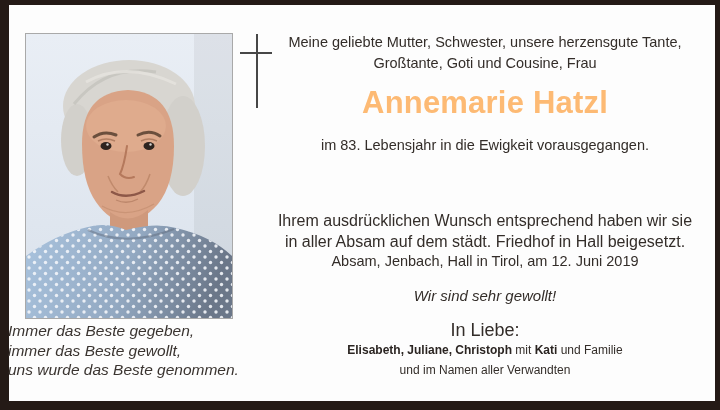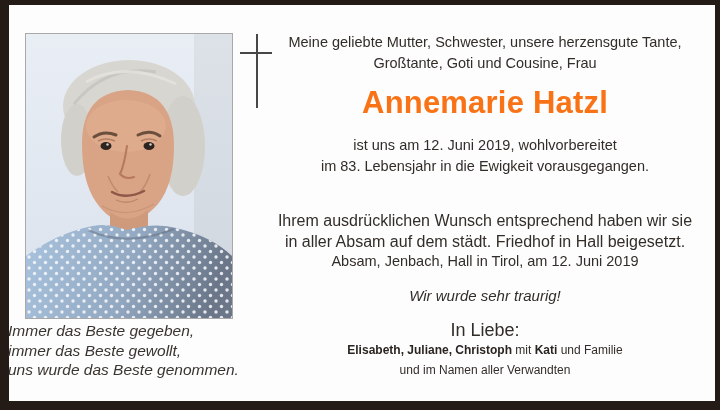--- a/index.html
+++ b/index.html
@@ -20,21 +20,21 @@
   .verse{
     position:absolute;left:8px;top:321px;width:248px;
     font-style:italic;font-size:15.5px;line-height:19.5px;color:#3a3430;
   }
   .cross{position:absolute;left:240px;top:34px;width:34px;height:78px;}
   .cross .v{position:absolute;left:16px;top:0;width:2px;height:74px;background:#474747;}
   .cross .h{position:absolute;left:0;top:18px;width:32px;height:2px;background:#474747;}
   .col{position:absolute;left:262px;top:0;width:446px;height:296px;}
   .col > div{position:absolute;width:100%;text-align:center;}
   .intro{top:32px;font-size:14.5px;line-height:21px;}
-  .name{top:84px;font-size:31px;line-height:37px;font-weight:bold;color:#f97316;letter-spacing:0.2px;}
+  .name{top:84px;font-size:31px;line-height:37px;font-weight:bold;color:#fdba74;letter-spacing:0.2px;}
   .death{top:135px;font-size:14.5px;line-height:21px;}
   .burial{top:199px;font-size:16px;line-height:21px;margin-top:11px;}
   .dateline{top:251px;font-size:14.5px;line-height:21px;}
   .grief{top:285px;font-size:15px;line-height:21px;font-style:italic;}
   .love{top:320px;font-size:18px;line-height:21px;}
   .mourners{top:341px;font-size:12px;line-height:19.5px;}
   .mourners b{font-weight:bold;color:#2b2522;}
 </style>
 </head>
 <body>
@@ -108,28 +108,27 @@
     <div class="h"></div>
   </div>
 
   <div class="col">
     <div class="intro">
       <div>Meine geliebte Mutter, Schwester, unsere herzensgute Tante,</div>
       <div>Großtante, Goti und Cousine, Frau</div>
     </div>
     <div class="name">Annemarie Hatzl</div>
     <div class="death">
-      <div>ist uns am 12. Juni 2019, wohlvorbereitet</div>
       <div>im 83. Lebensjahr in die Ewigkeit vorausgegangen.</div>
     </div>
     <div class="burial">
       <div>Ihrem ausdrücklichen Wunsch entsprechend haben wir sie</div>
       <div>in aller Absam auf dem städt. Friedhof in Hall beigesetzt.</div>
     </div>
     <div class="dateline">Absam, Jenbach, Hall in Tirol, am 12. Juni 2019</div>
-    <div class="grief">Wir wurde sehr traurig!</div>
+    <div class="grief">Wir sind sehr gewollt!</div>
     <div class="love">In Liebe:</div>
     <div class="mourners">
       <div><b>Elisabeth, Juliane, Christoph</b><span> mit </span><b>Kati</b><span> und Familie</span></div>
       <div>und im Namen aller Verwandten</div>
     </div>
   </div>
 </div>
 
 </body></html>

